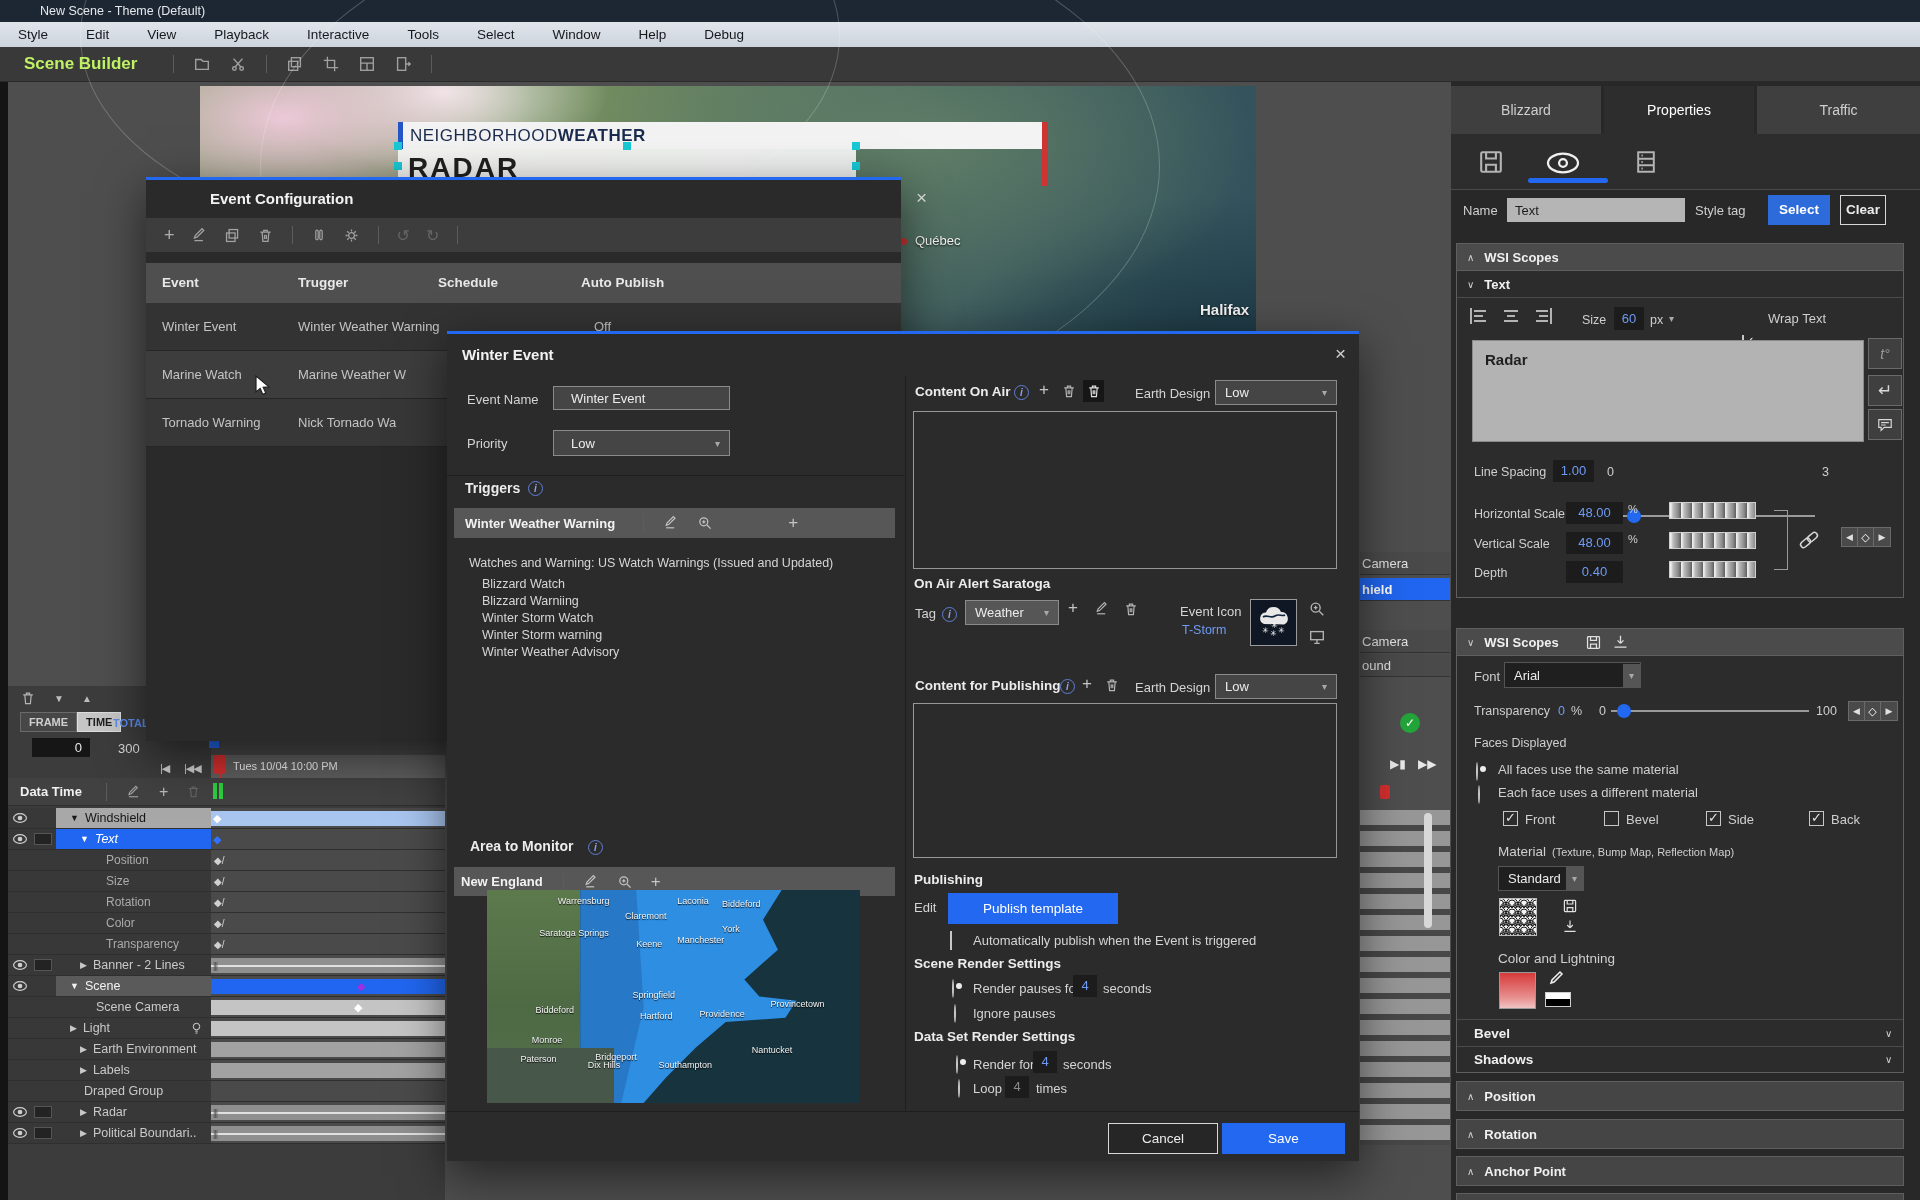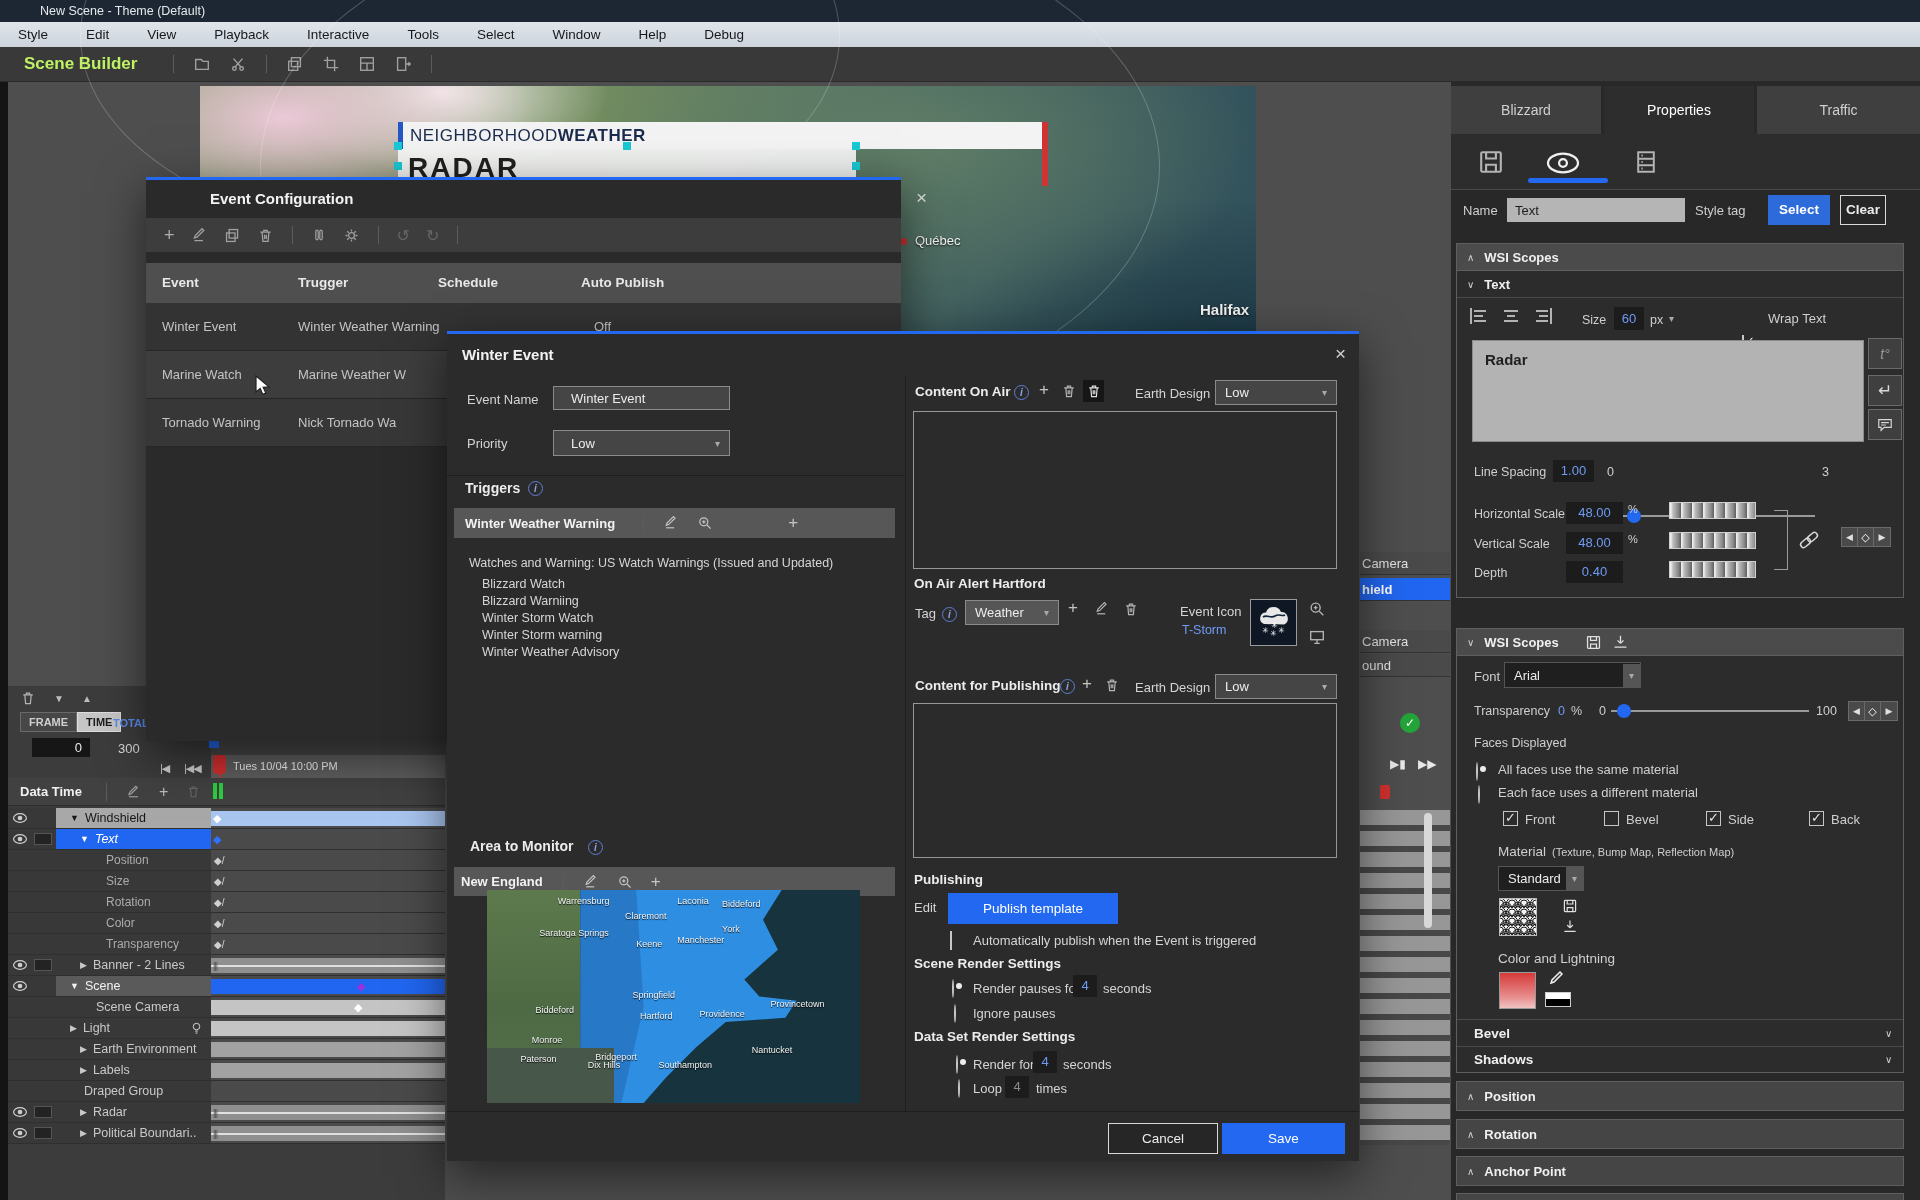--- a/index.html
+++ b/index.html
@@ -775,21 +775,21 @@
         </g>
       </svg>
     </span>
   <span class="abs lbl" style="left:688px;top:52px;">Earth Design</span>
   <div class="abs dd" style="left:768px;top:46px;width:122px;height:25px;">
     <span>Low</span>
     <span class="arr">▾</span>
   </div>
   <div class="abs" style="left:466px;top:77px;width:424px;height:158px;border:1px solid #979797;"></div>
 
-  <span class="abs lbl-b" style="left:467px;top:242px;">On Air Alert Hartford</span>
+  <span class="abs lbl-b" style="left:467px;top:242px;">On Air Alert Saratoga</span>
   <span class="abs lbl" style="left:468px;top:272px;">Tag</span>
   <span class="abs info" style="left:495px;top:273px;">i</span>
   <div class="abs dd" style="left:518px;top:266px;width:94px;height:25px;background:#565656;">
     <span>Weather</span>
     <span class="arr">▾</span>
   </div>
   <span class="abs" style="left:621px;top:264px;color:#c4c4c4;font-size:17px;">+</span>
   <span class="abs" style="left:647px;top:267px;">
       <svg width="16" height="16" viewBox="0 0 20 20">
         <g class="ic">

